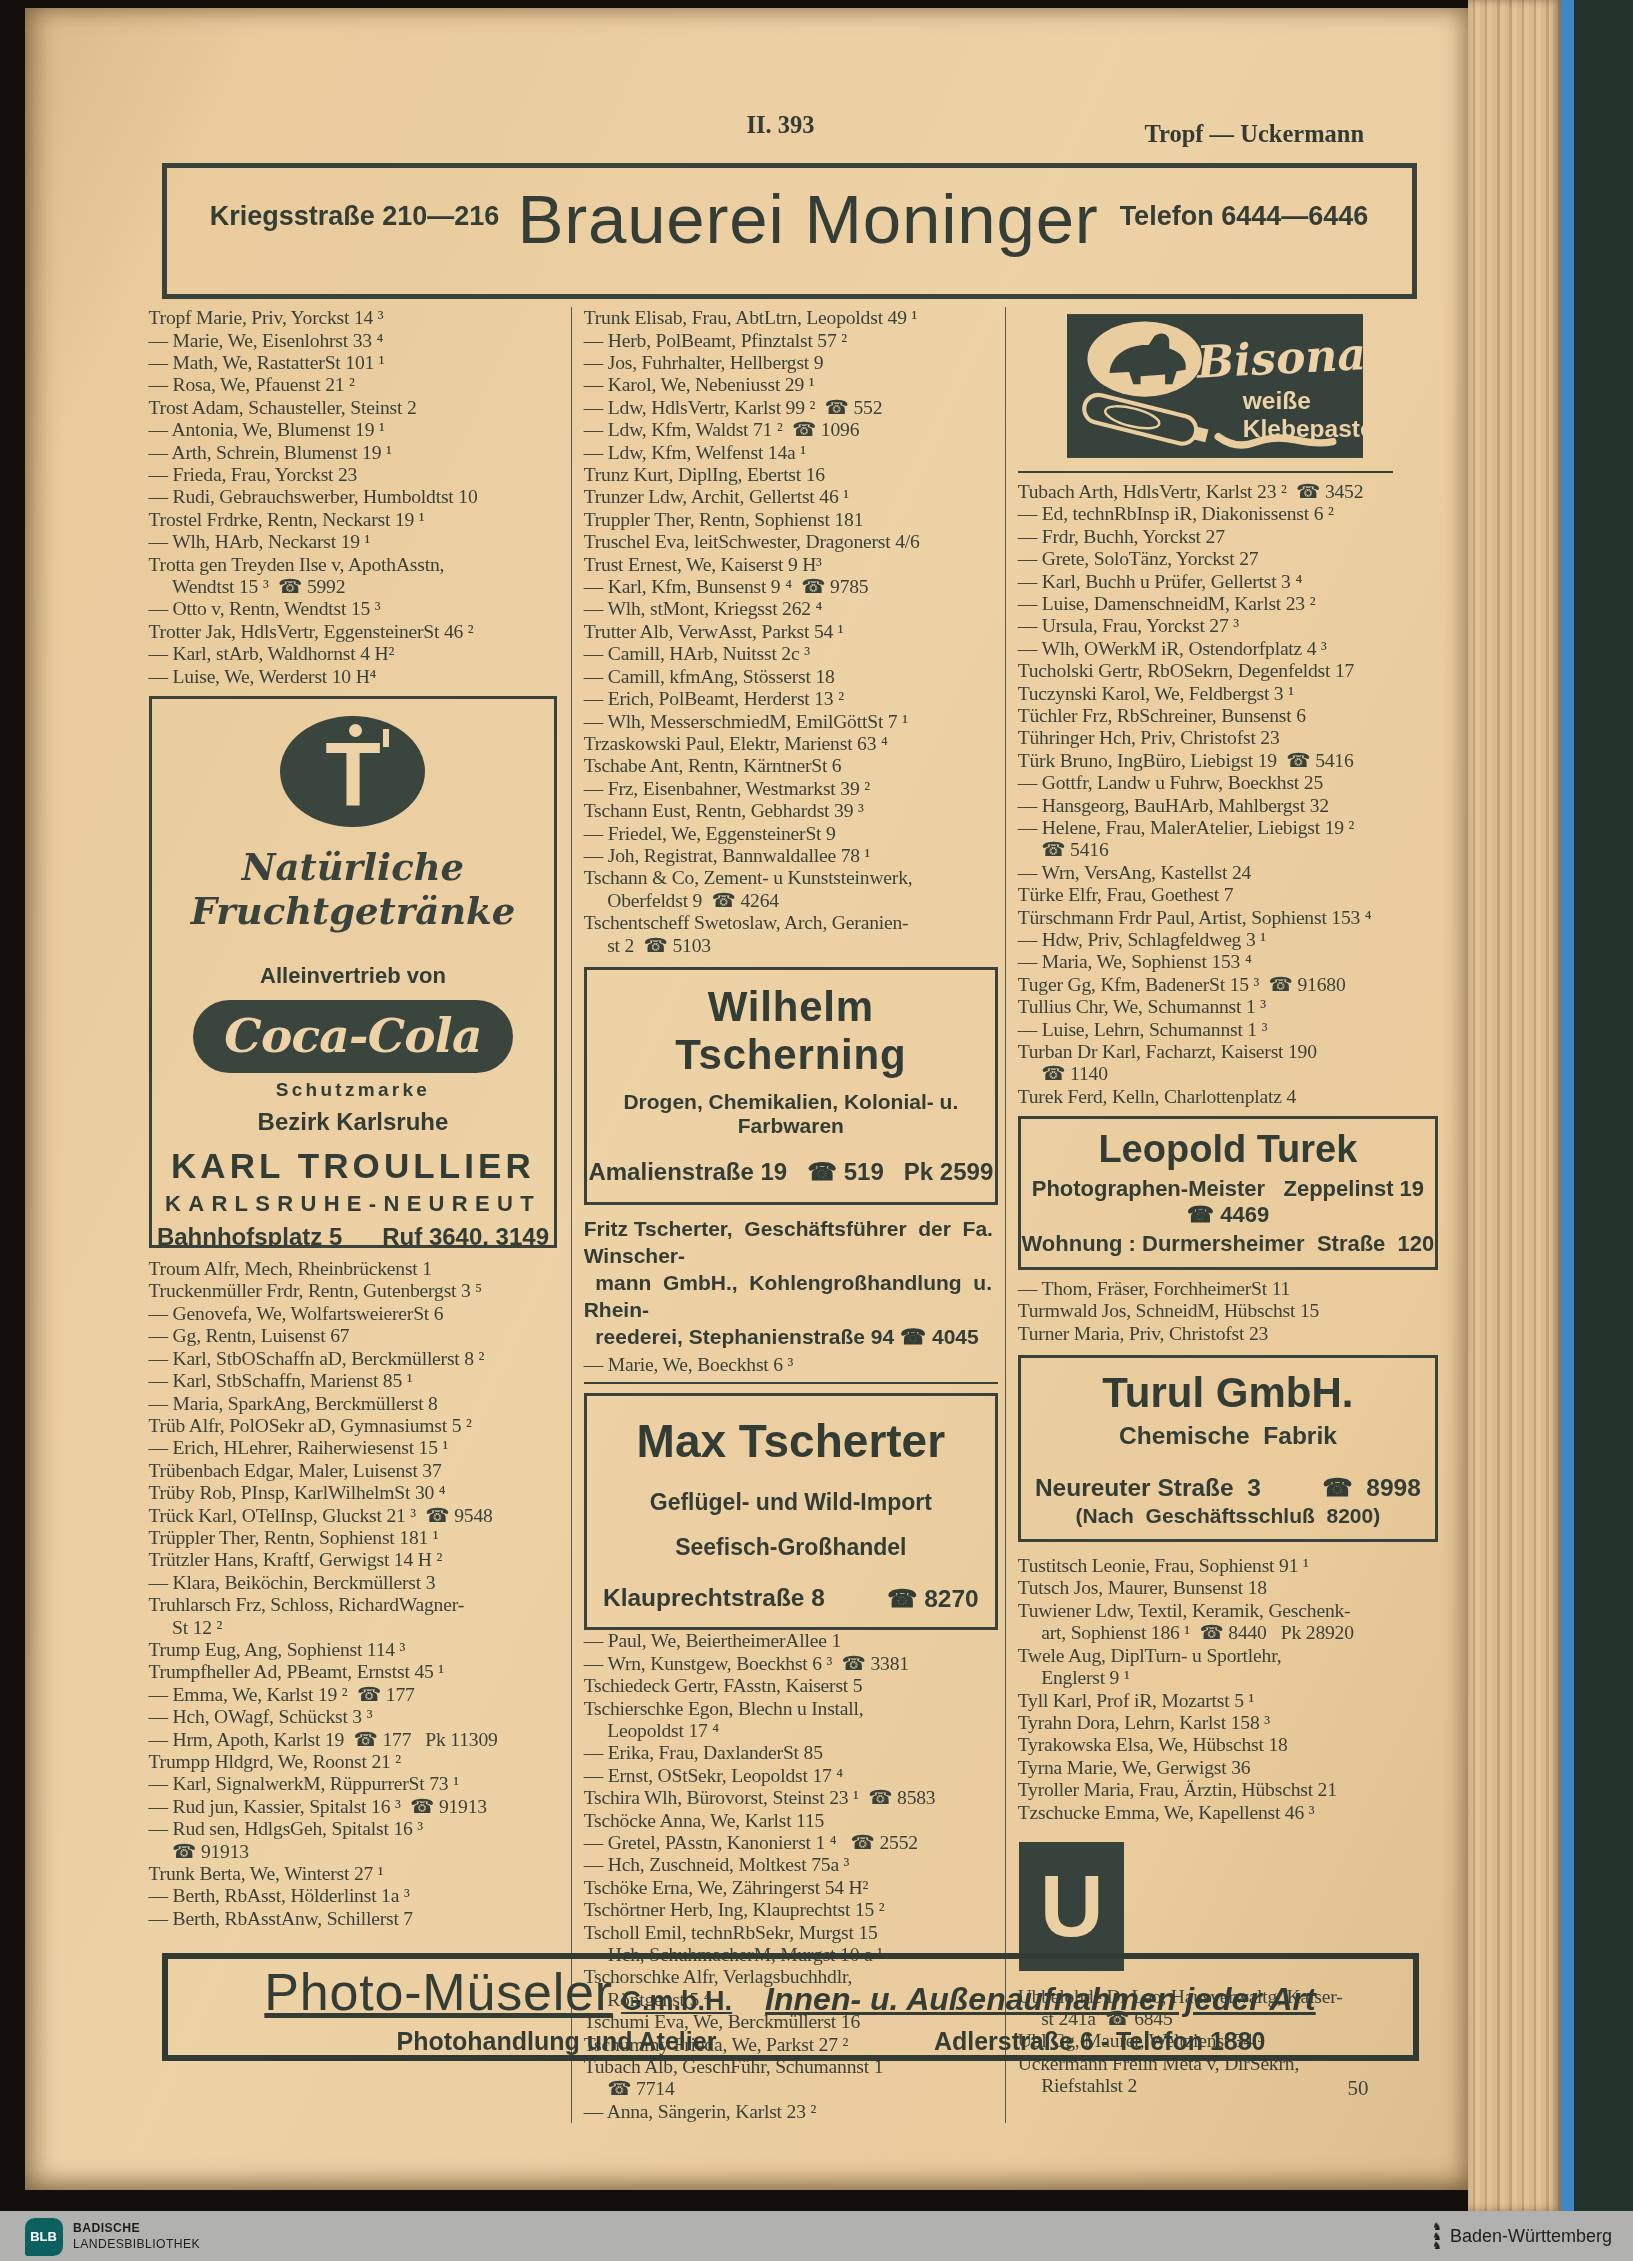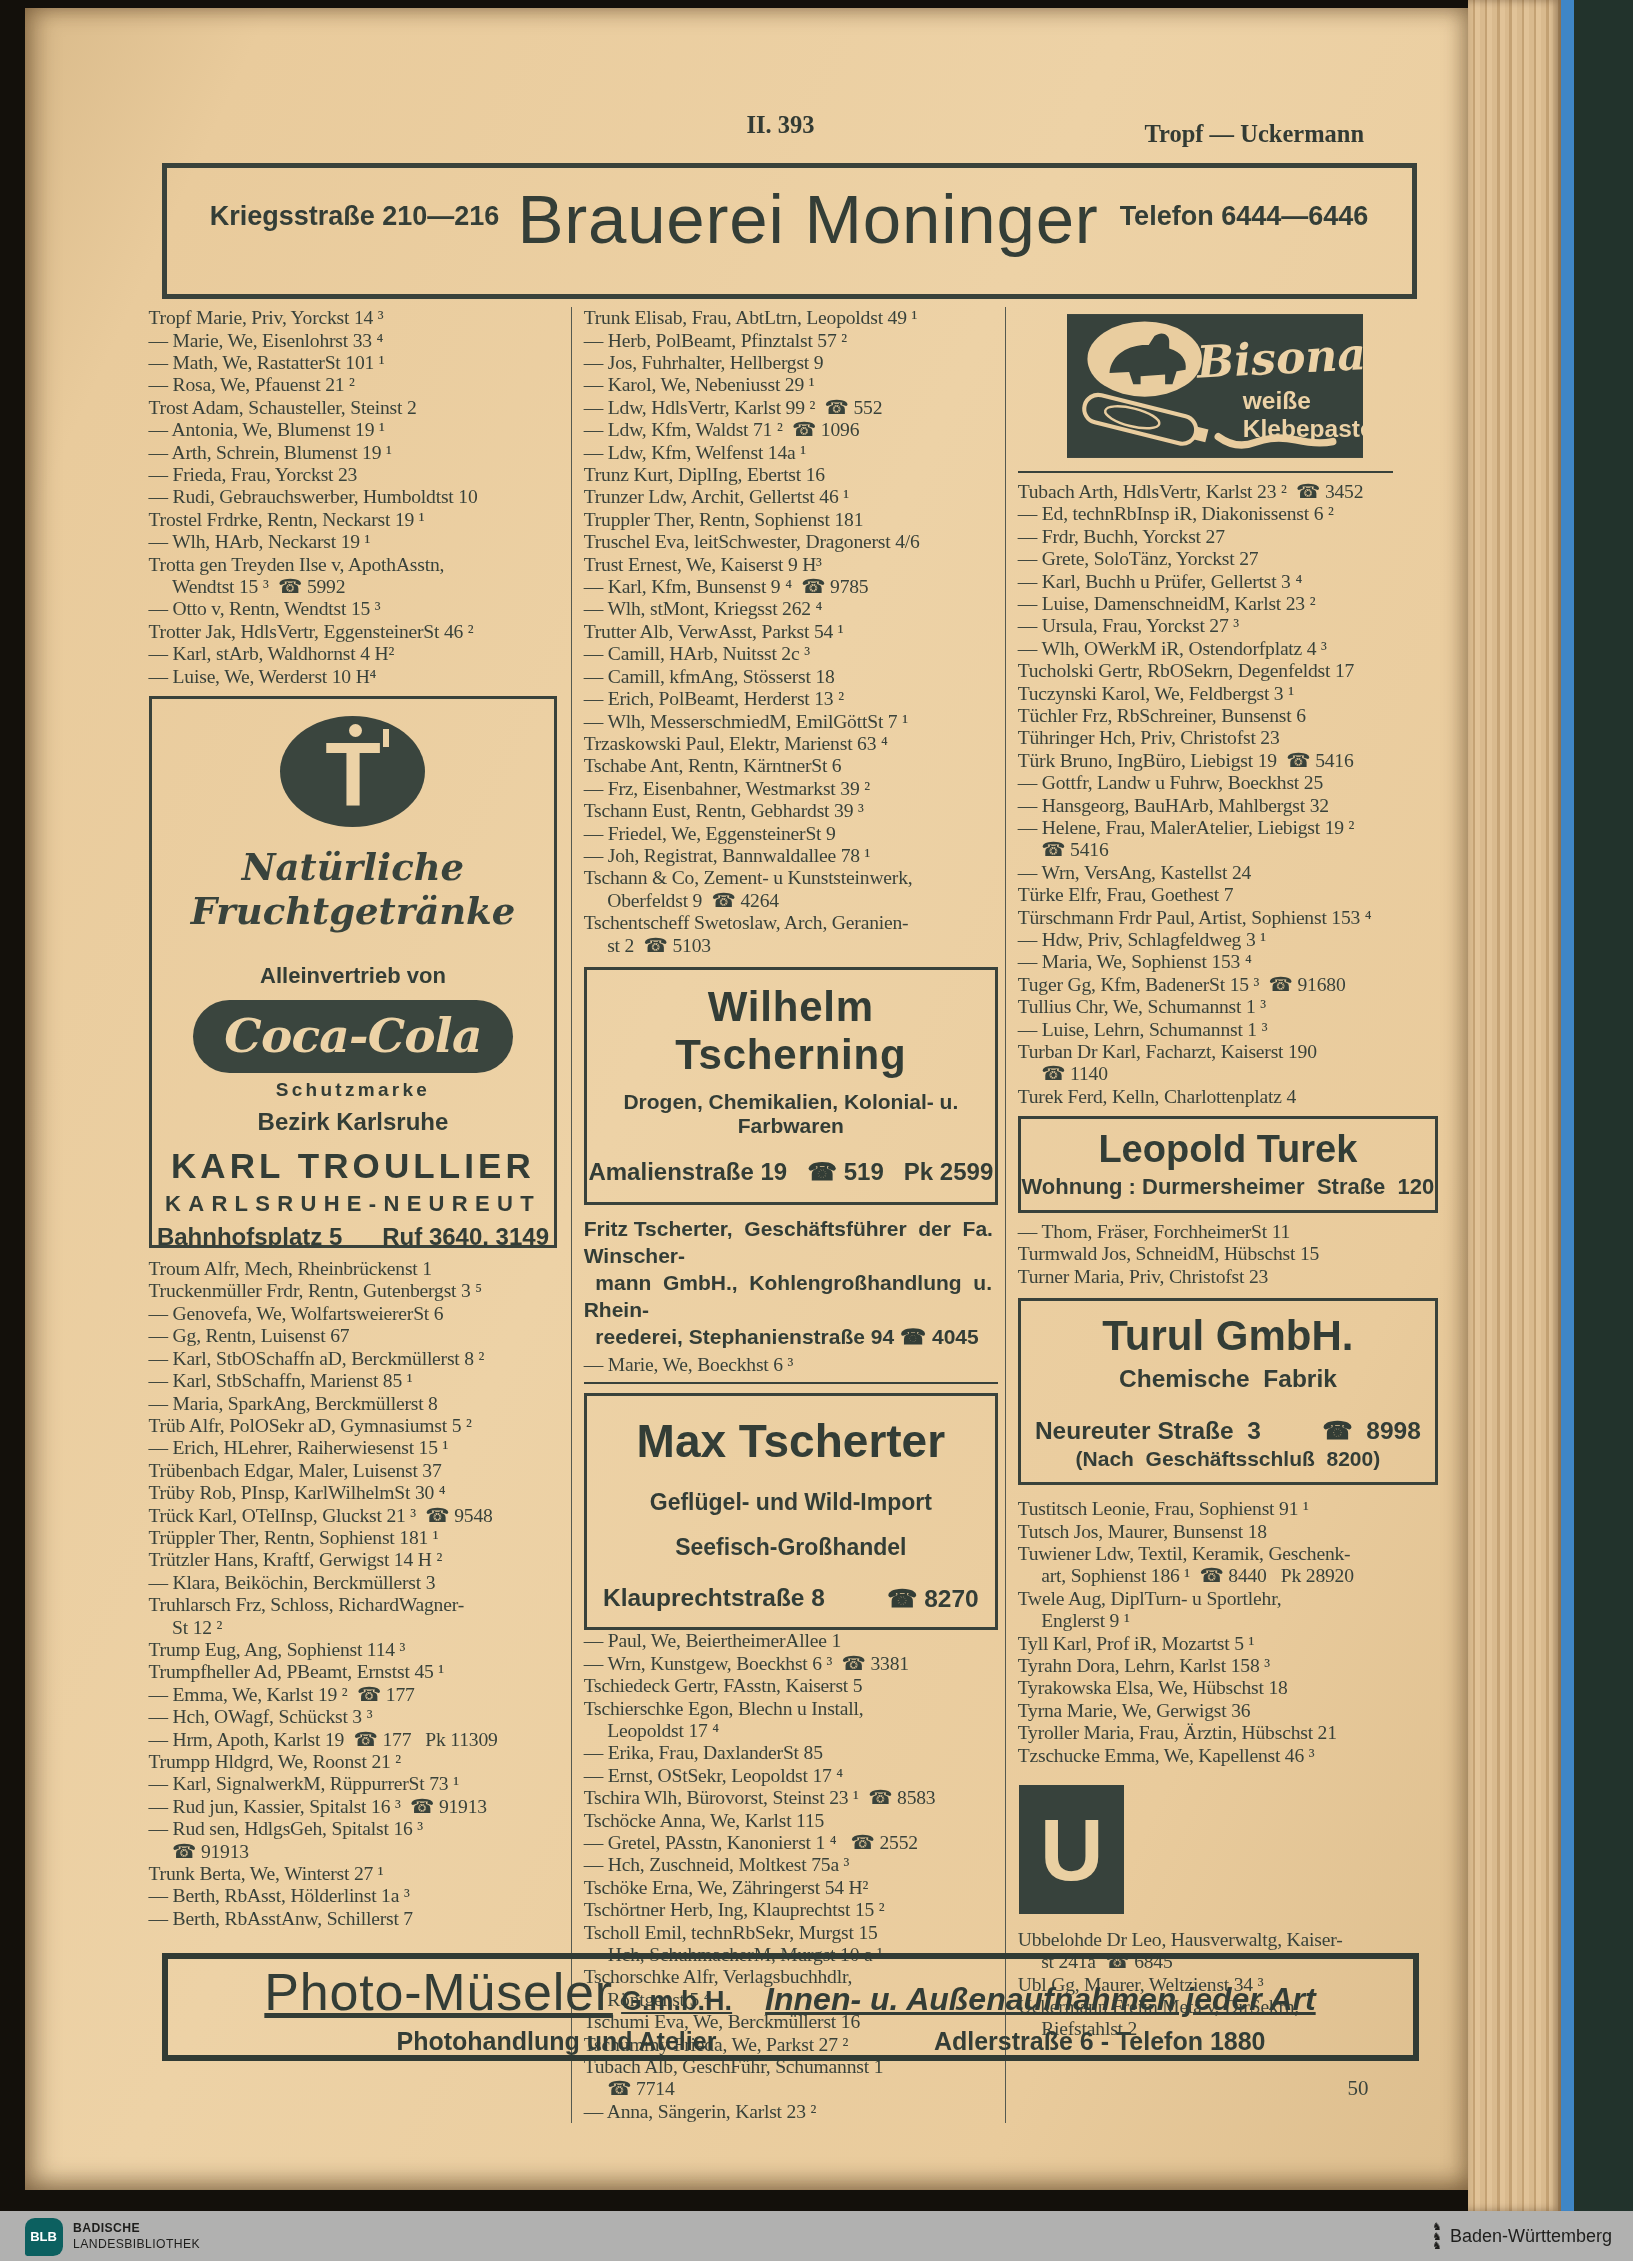--- a/index.html
+++ b/index.html
@@ -355,20 +355,21 @@
           <p class="entry">Tuger Gg, Kfm, BadenerSt 15 ³  ☎ 91680</p>
           <p class="entry">Tullius Chr, We, Schumannst 1 ³</p>
           <p class="entry">— Luise, Lehrn, Schumannst 1 ³</p>
           <p class="entry">Turban Dr Karl, Facharzt, Kaiserst 190
      ☎ 1140</p>
           <p class="entry">Turek Ferd, Kelln, Charlottenplatz 4</p>
         </div>
 
       <div class="boxad ad-turek">
         <div class="turek-title">Leopold Turek</div>
+        <div class="turek-l2 pre">Photographen-Meister   Zeppelinst 19   ☎ 4469</div>
         <div class="turek-l3 pre">Wohnung : Durmersheimer  Straße  120</div>
       </div>
 
       <div>
           <p class="entry">— Thom, Fräser, ForchheimerSt 11</p>
           <p class="entry">Turmwald Jos, SchneidM, Hübschst 15</p>
           <p class="entry">Turner Maria, Priv, Christofst 23</p>
         </div>
 
       <div class="boxad ad-turul">

